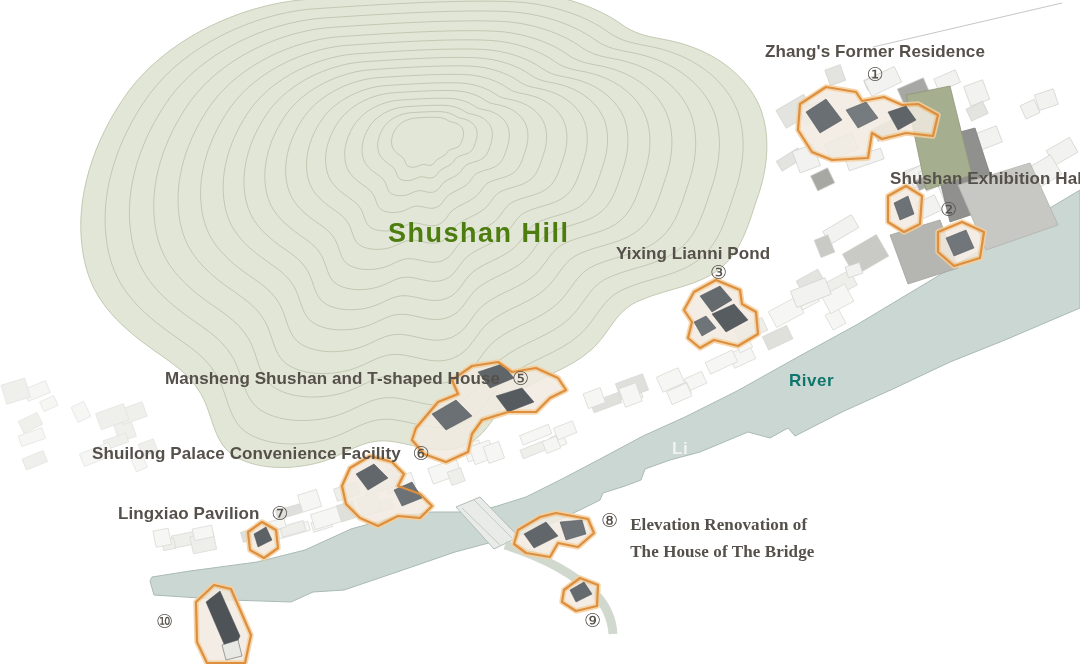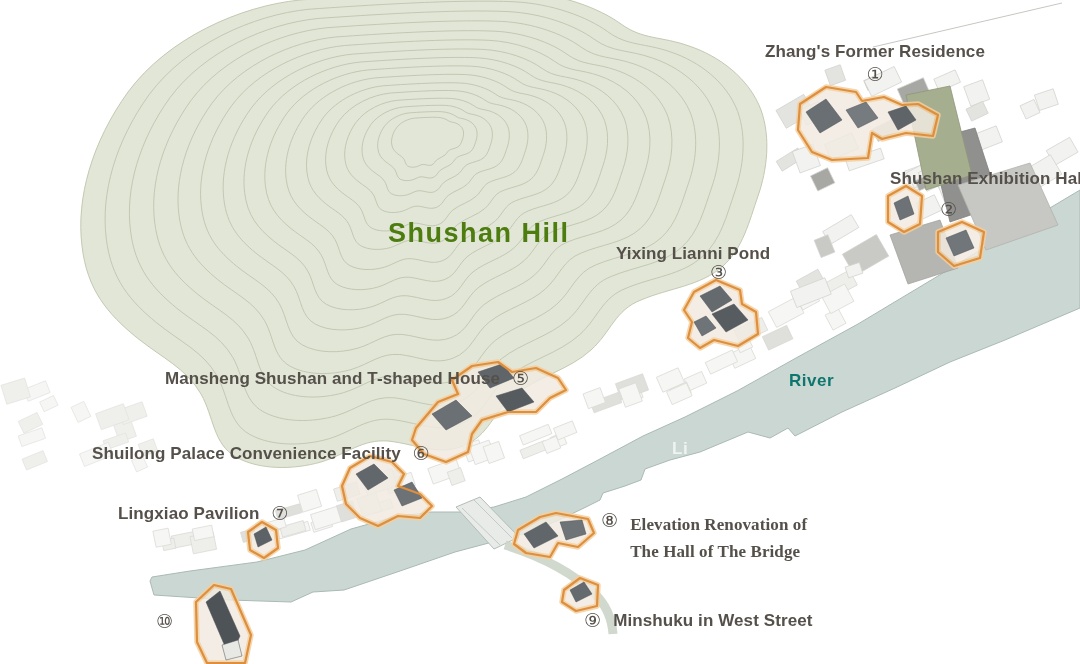--- a/index.html
+++ b/index.html
@@ -361,24 +361,23 @@
 
   <div class="lbl inline" style="left:118px;top:501px;">
     <span>Lingxiao Pavilion</span>
     <span class="num">⑦</span>
   </div>
 
   <div class="lbl numfirst" style="left:601px;top:511px;">
     <span class="num">⑧</span>
     <span class="twoline">
       <span>Elevation Renovation of</span><br>
-      <span>The Hall of The Bridge</span>
+      <span>The House of The Bridge</span>
     </span>
   </div>
 
   <div class="lbl numfirst" style="left:584px;top:611px;">
     <span class="num">⑨</span>
-    <span>Minshuku in West Street</span>
   </div>
 
   <div class="lbl num" style="left:156px;top:610px;">⑩</div>
 </div>
 </div>
 
 </body></html>

